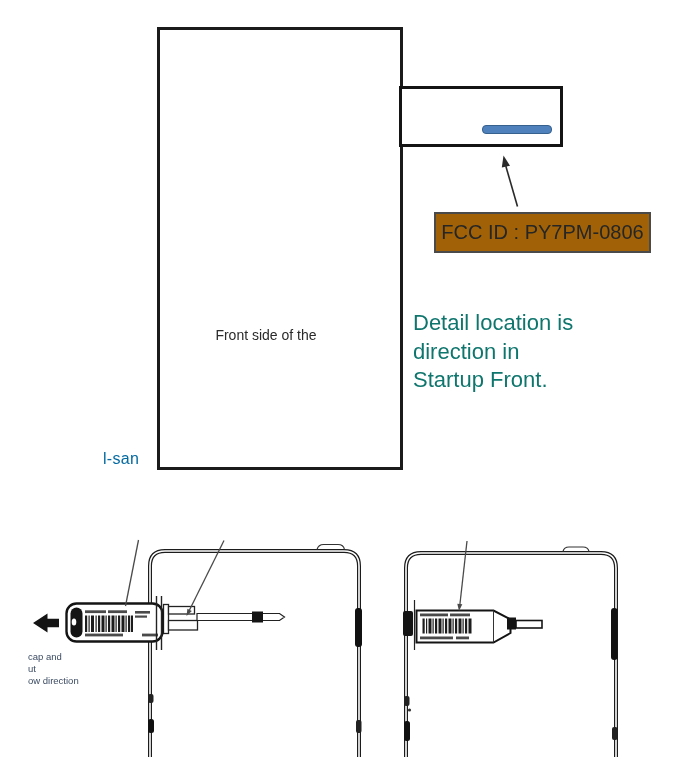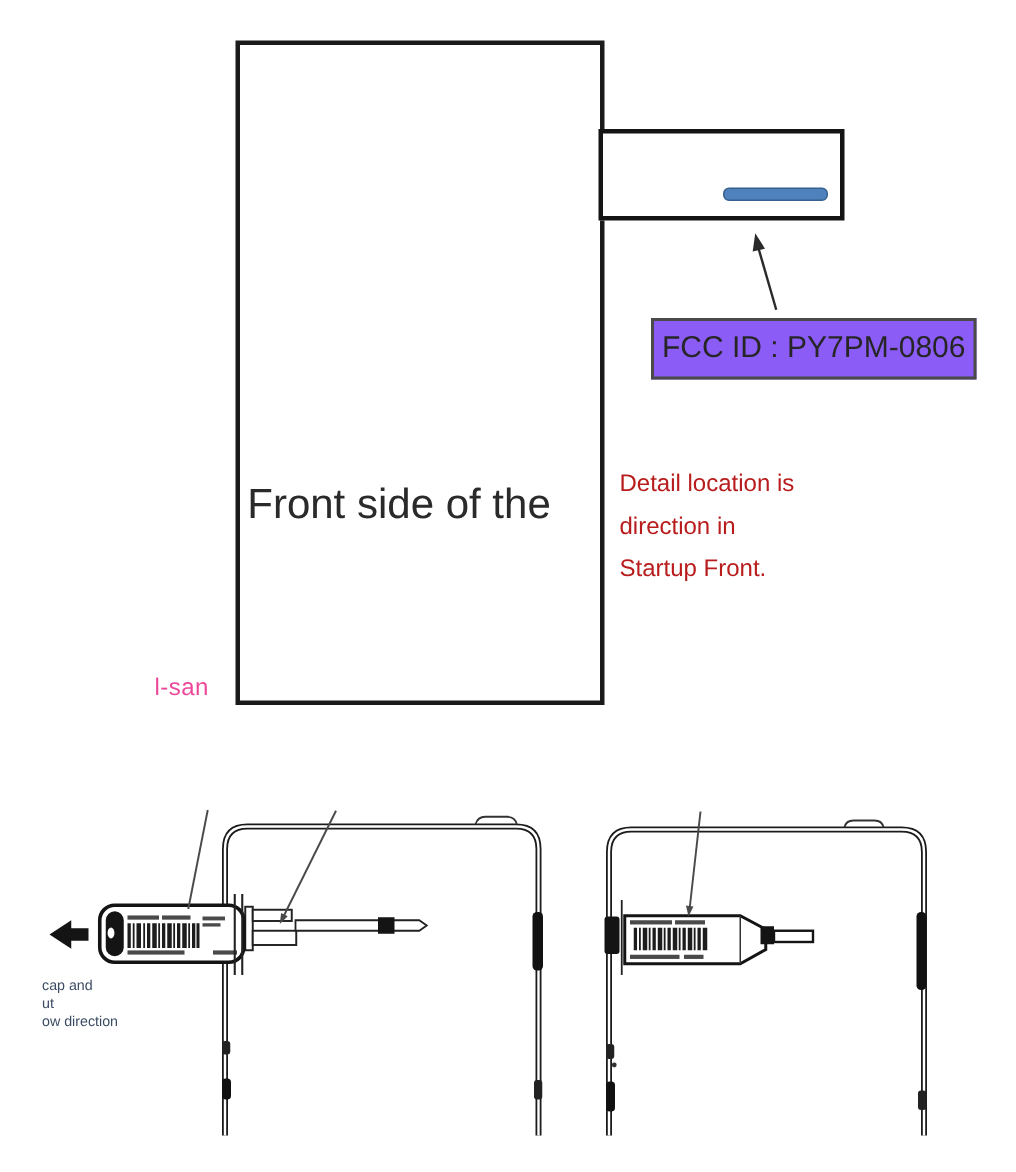--- a/index.html
+++ b/index.html
@@ -13,44 +13,44 @@
   }
   .abs { position: absolute; box-sizing: border-box; }
 
   
   .eut-rect {
     left: 157px; top: 27px; width: 246px; height: 443px;
     border: 3px solid #1b1b1b; background: #fff;
   }
   .eut-label {
     left: 157px; top: 320px; width: 218px;
-    text-align: center; font-size: 28px; line-height: 31px;
+    text-align: center; font-size: 14px; line-height: 31px;
     color: #2a2a2a;
   }
   .module-rect {
     left: 399px; top: 86px; width: 164px; height: 61px;
     border: 3px solid #141414; background: #fff; z-index: 2;
   }
   .label-bar {
     left: 482px; top: 125px; width: 70px; height: 9px;
     border: 1px solid; border-radius: 4px; z-index: 3;
   }
   .top-overlay { left: 0; top: 0; width: 677px; height: 510px; z-index: 1; }
   .fcc-box {
     left: 434px; top: 212px; width: 217px; height: 41px;
-    border: 2px solid #4a4a4a; background: #8b5cf6;
+    border: 2px solid #4a4a4a; background: #a16207;
     display: flex; align-items: center; justify-content: center;
     font-size: 20px; color: #262626; white-space: nowrap;
   }
   .note {
-    left: 413px; top: 309px; font-size: 16px; line-height: 28.5px;
-    color: #b91c1c;
+    left: 413px; top: 309px; font-size: 22px; line-height: 28.5px;
+    color: #0f766e;
   }
   .lsan {
-    left: 103px; top: 450px; font-size: 16px; color: #ec4899;
+    left: 103px; top: 450px; font-size: 16px; color: #0369a1;
     letter-spacing: 0.3px;
   }
 
   
   .bottom-drawing { left: 0; top: 510px; width: 677px; height: 271px; }
   .cap { font: 9.5px "Liberation Sans", sans-serif; fill: #3c4c63; }
   .ln { stroke: #4a4a4a; stroke-width: 1.3; }
   .bar { fill: #1d1d1d; }
   .dash { fill: #4a4a4a; }
 </style>

